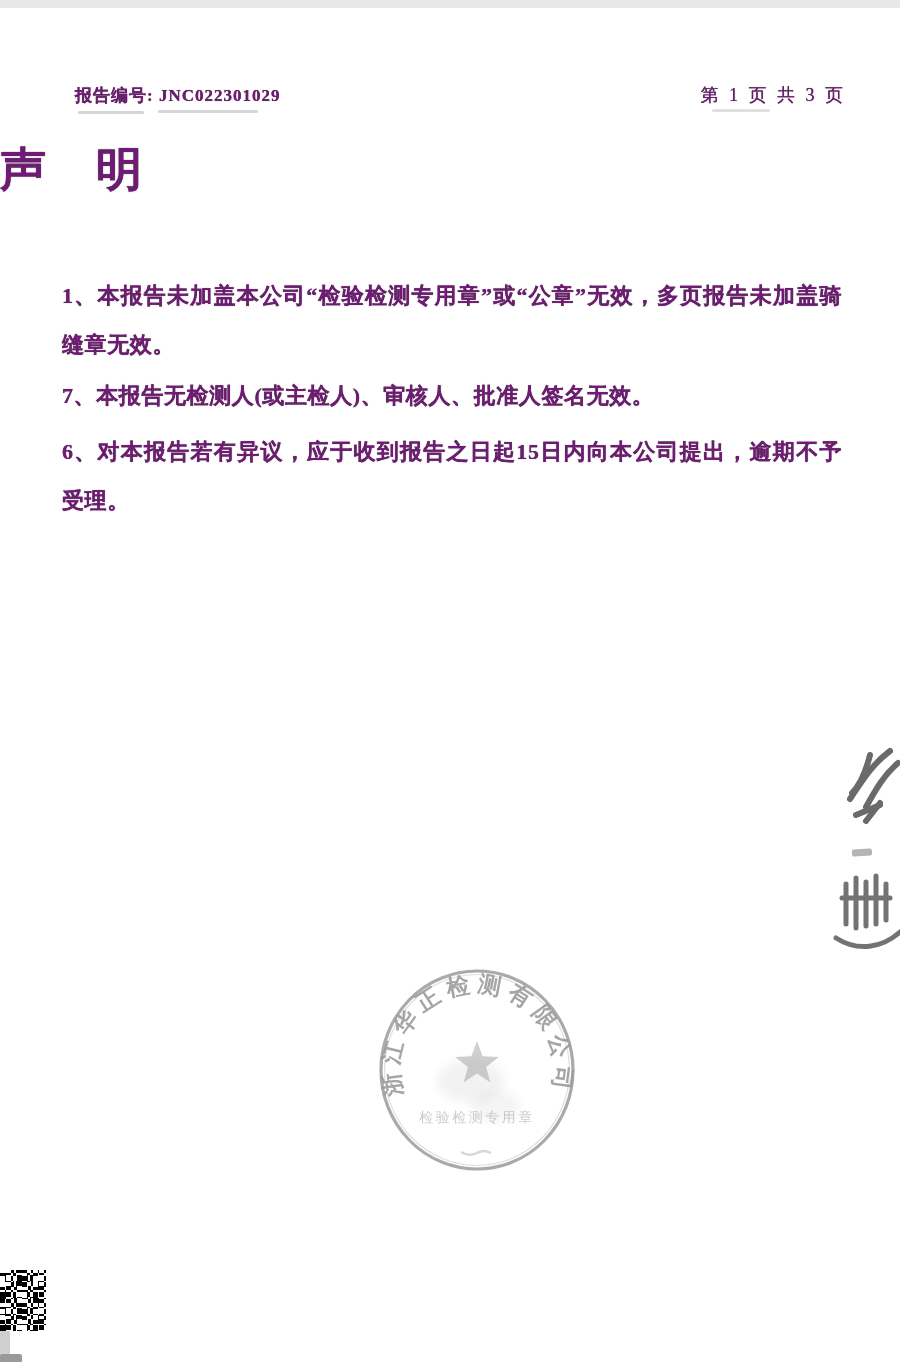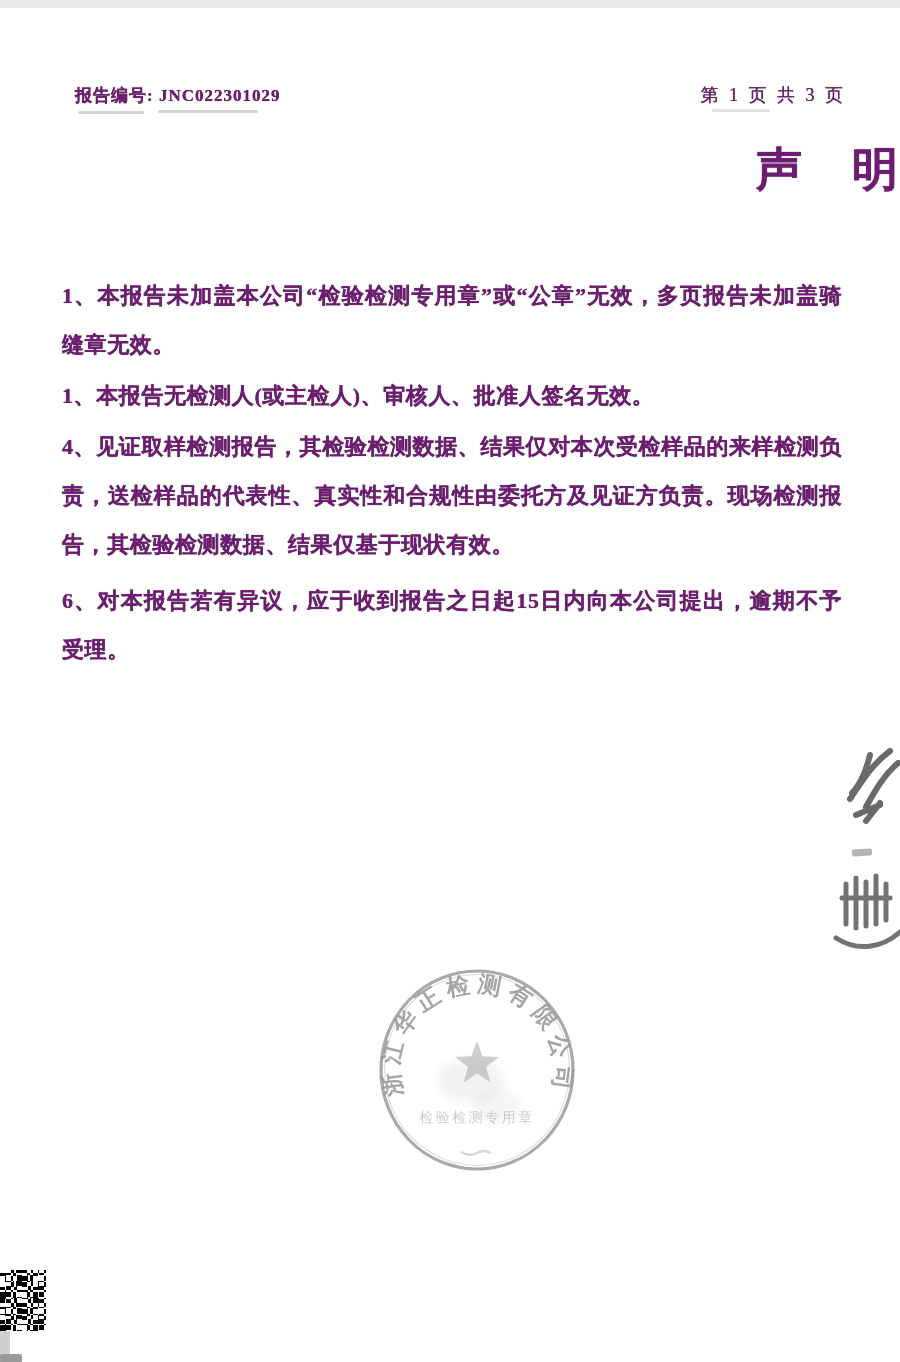--- a/index.html
+++ b/index.html
@@ -22,21 +22,21 @@
   .hdr-right{
     position:absolute;right:54px;top:75px;
     font-size:18px;font-weight:400;letter-spacing:3px;
     text-shadow:0 0 .7px #222;
     white-space:nowrap;
   }
   .smudge{position:absolute;background:#d5d5d5;border-radius:2px;}
   
   .title{
     position:absolute;left:0;right:0;top:137px;
-    text-align:right;
+    text-align:left;
     font-size:46px;font-weight:700;line-height:1.1;
     letter-spacing:2px;
     text-shadow:0 0 1px #111;
   }
   
   .body{
     position:absolute;left:62px;right:58px;top:263px;
     font-size:22px;font-weight:700;
     line-height:49px;
     letter-spacing:.6px;
@@ -93,22 +93,21 @@
   <div class="hdr-left">报告编号: JNC022301029</div>
   <div class="hdr-right">第 1 页 共 3 页</div>
   <div class="smudge" style="left:78px;top:103px;width:66px;height:3px;"></div>
   <div class="smudge" style="left:158px;top:102px;width:100px;height:3px;"></div>
   <div class="smudge" style="left:712px;top:101px;width:58px;height:3px;background:#e0e0e0;"></div>
 
   <div class="title">声　明</div>
 
   <div class="body">
     <p>1、本报告未加盖本公司“检验检测专用章”或“公章”无效，多页报告未加盖骑缝章无效。</p>
-    <p>1、本报告无检测人(或主检人)、审核人、批准人签名无效。</p>
-    <p>4、见证取样检测报告，其检验检测数据、结果仅对本次受检样品的来样检测负责，送检样品的代表性、真实性和合规性由委托方及见证方负责。现场检测报告，其检验检测数据、结果仅基于现状有效。</p>
+    <p>7、本报告无检测人(或主检人)、审核人、批准人签名无效。</p>
     <p class="gap">6、对本报告若有异议，应于收到报告之日起15日内向本公司提出，逾期不予受理。</p>
   </div>
 
 
   <svg class="stamp" viewBox="0 0 202 208" aria-hidden="true">
     <defs>
       <path id="ringArc" d="M 27.7 130.7 A 78 78 0 1 1 174.3 130.7" fill="none"></path>
       <filter id="soft">
           <feGaussianBlur stdDeviation="4"></feGaussianBlur>
         </filter>

